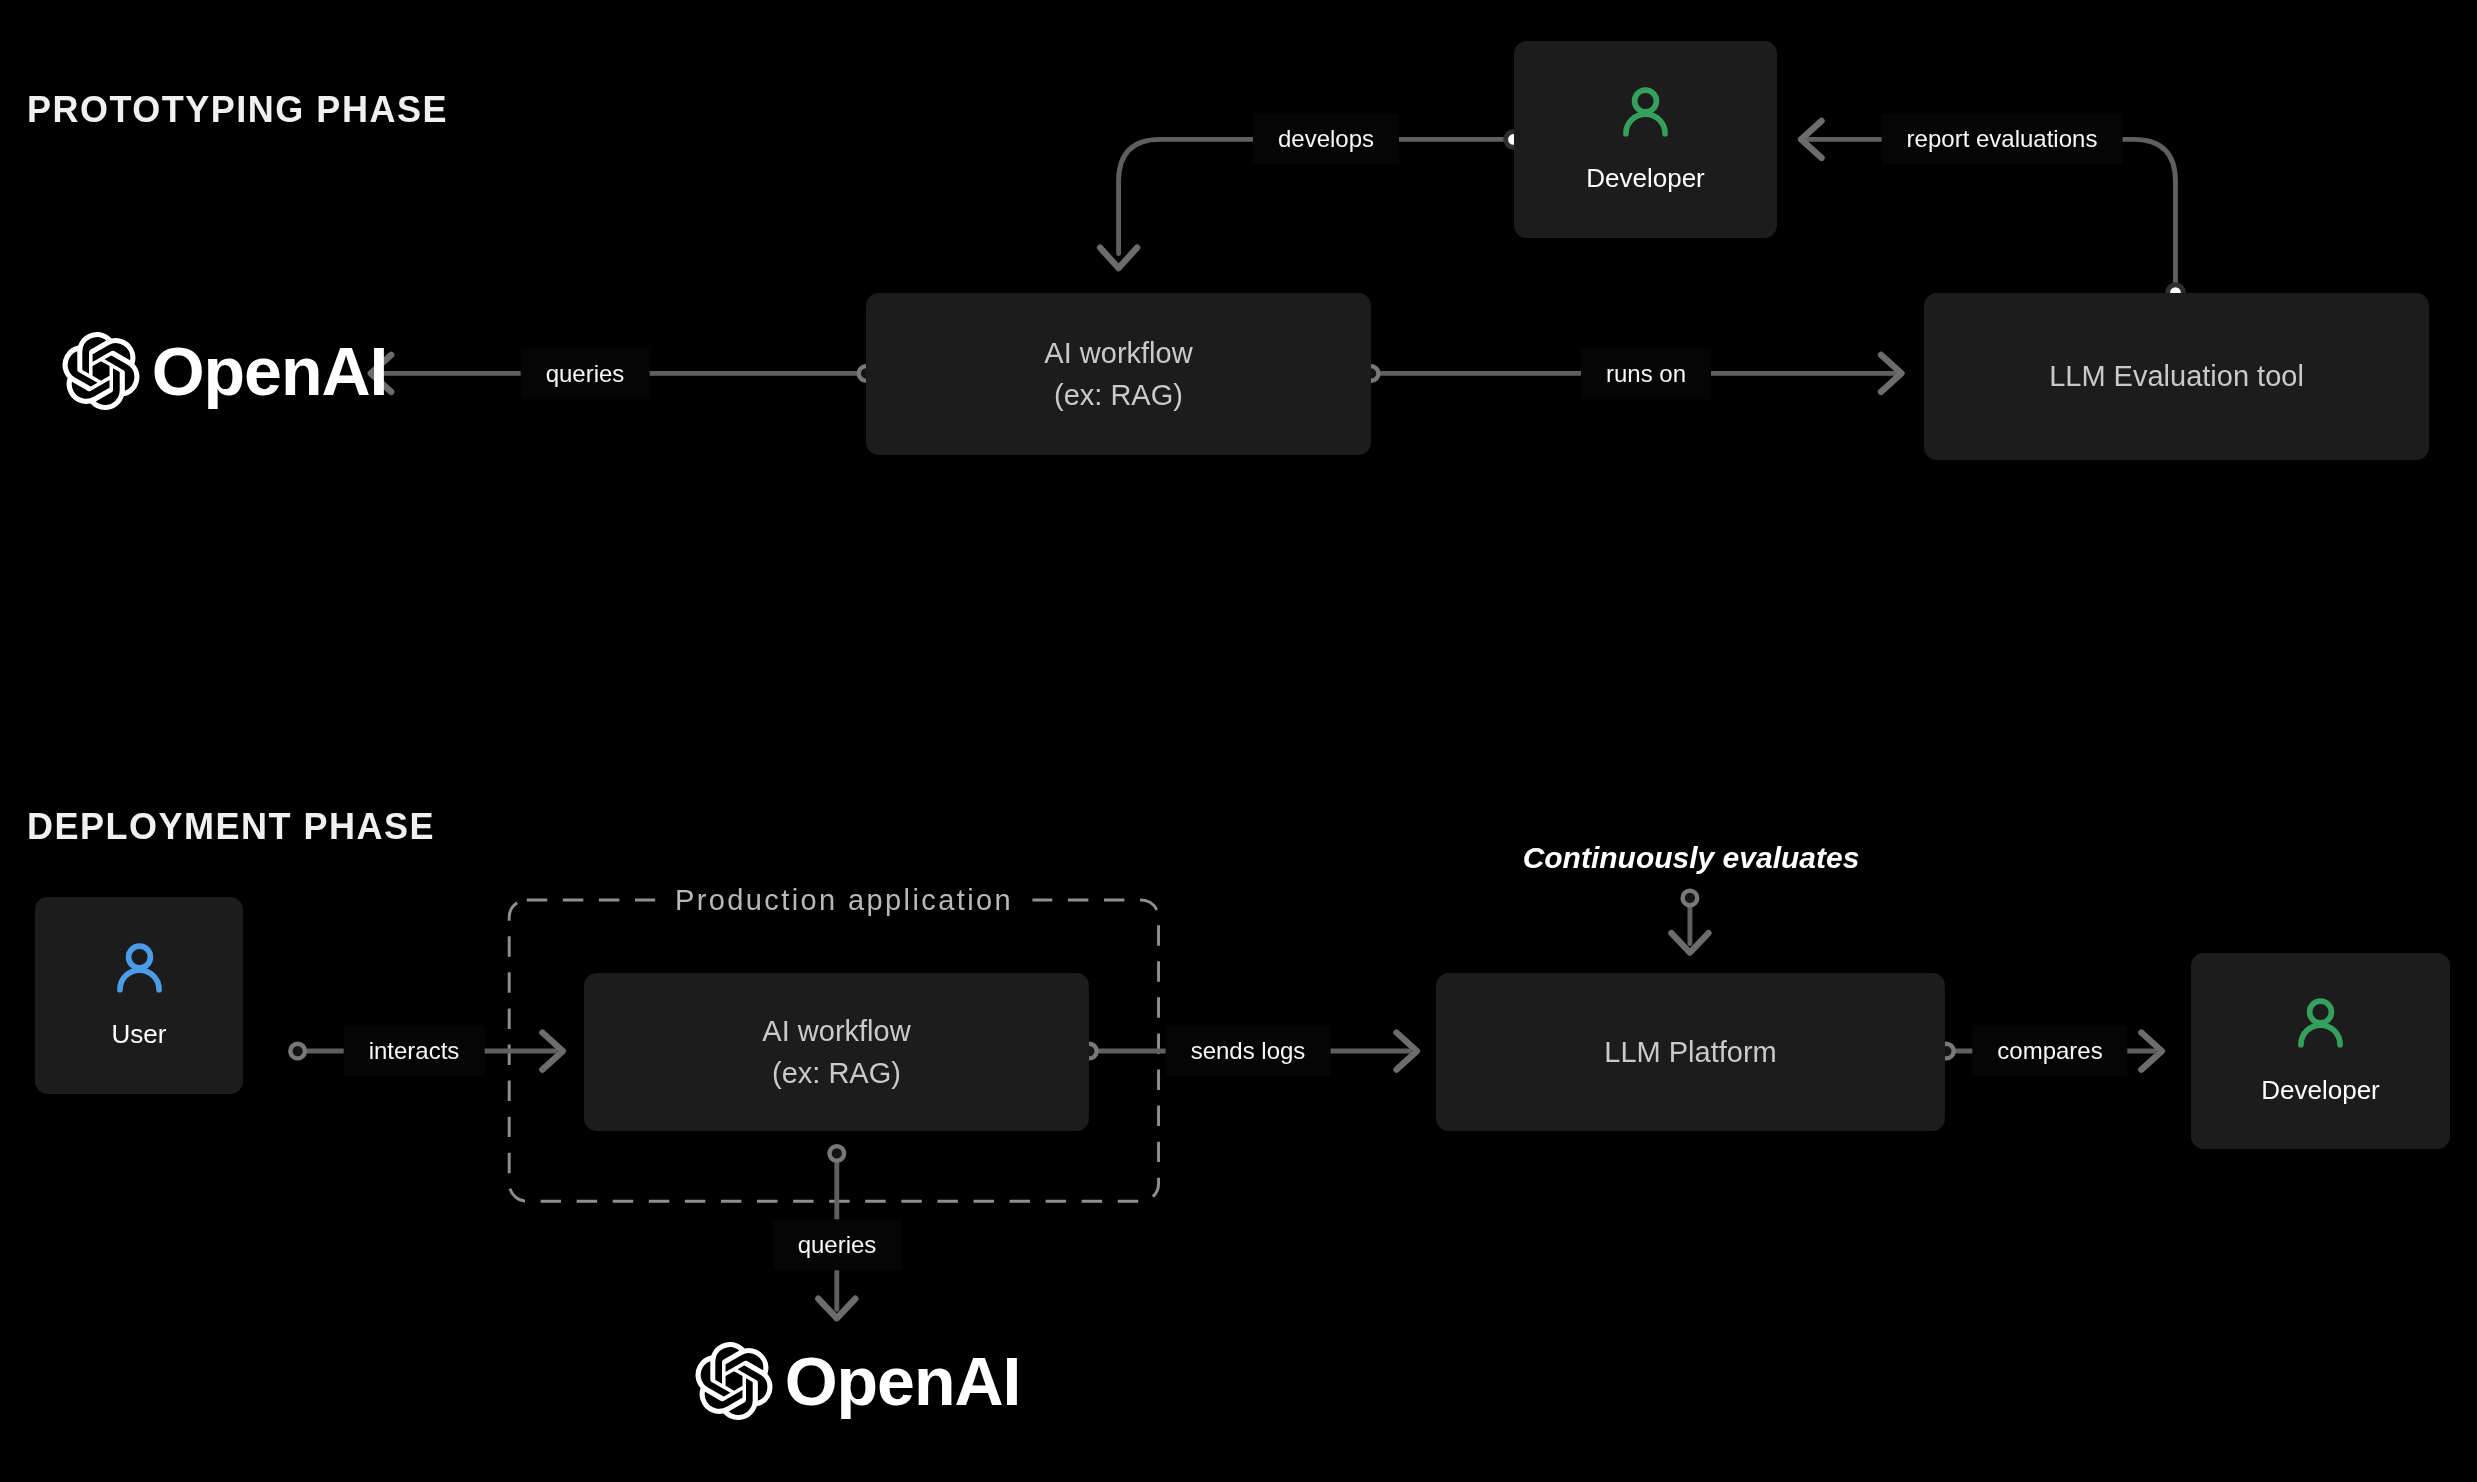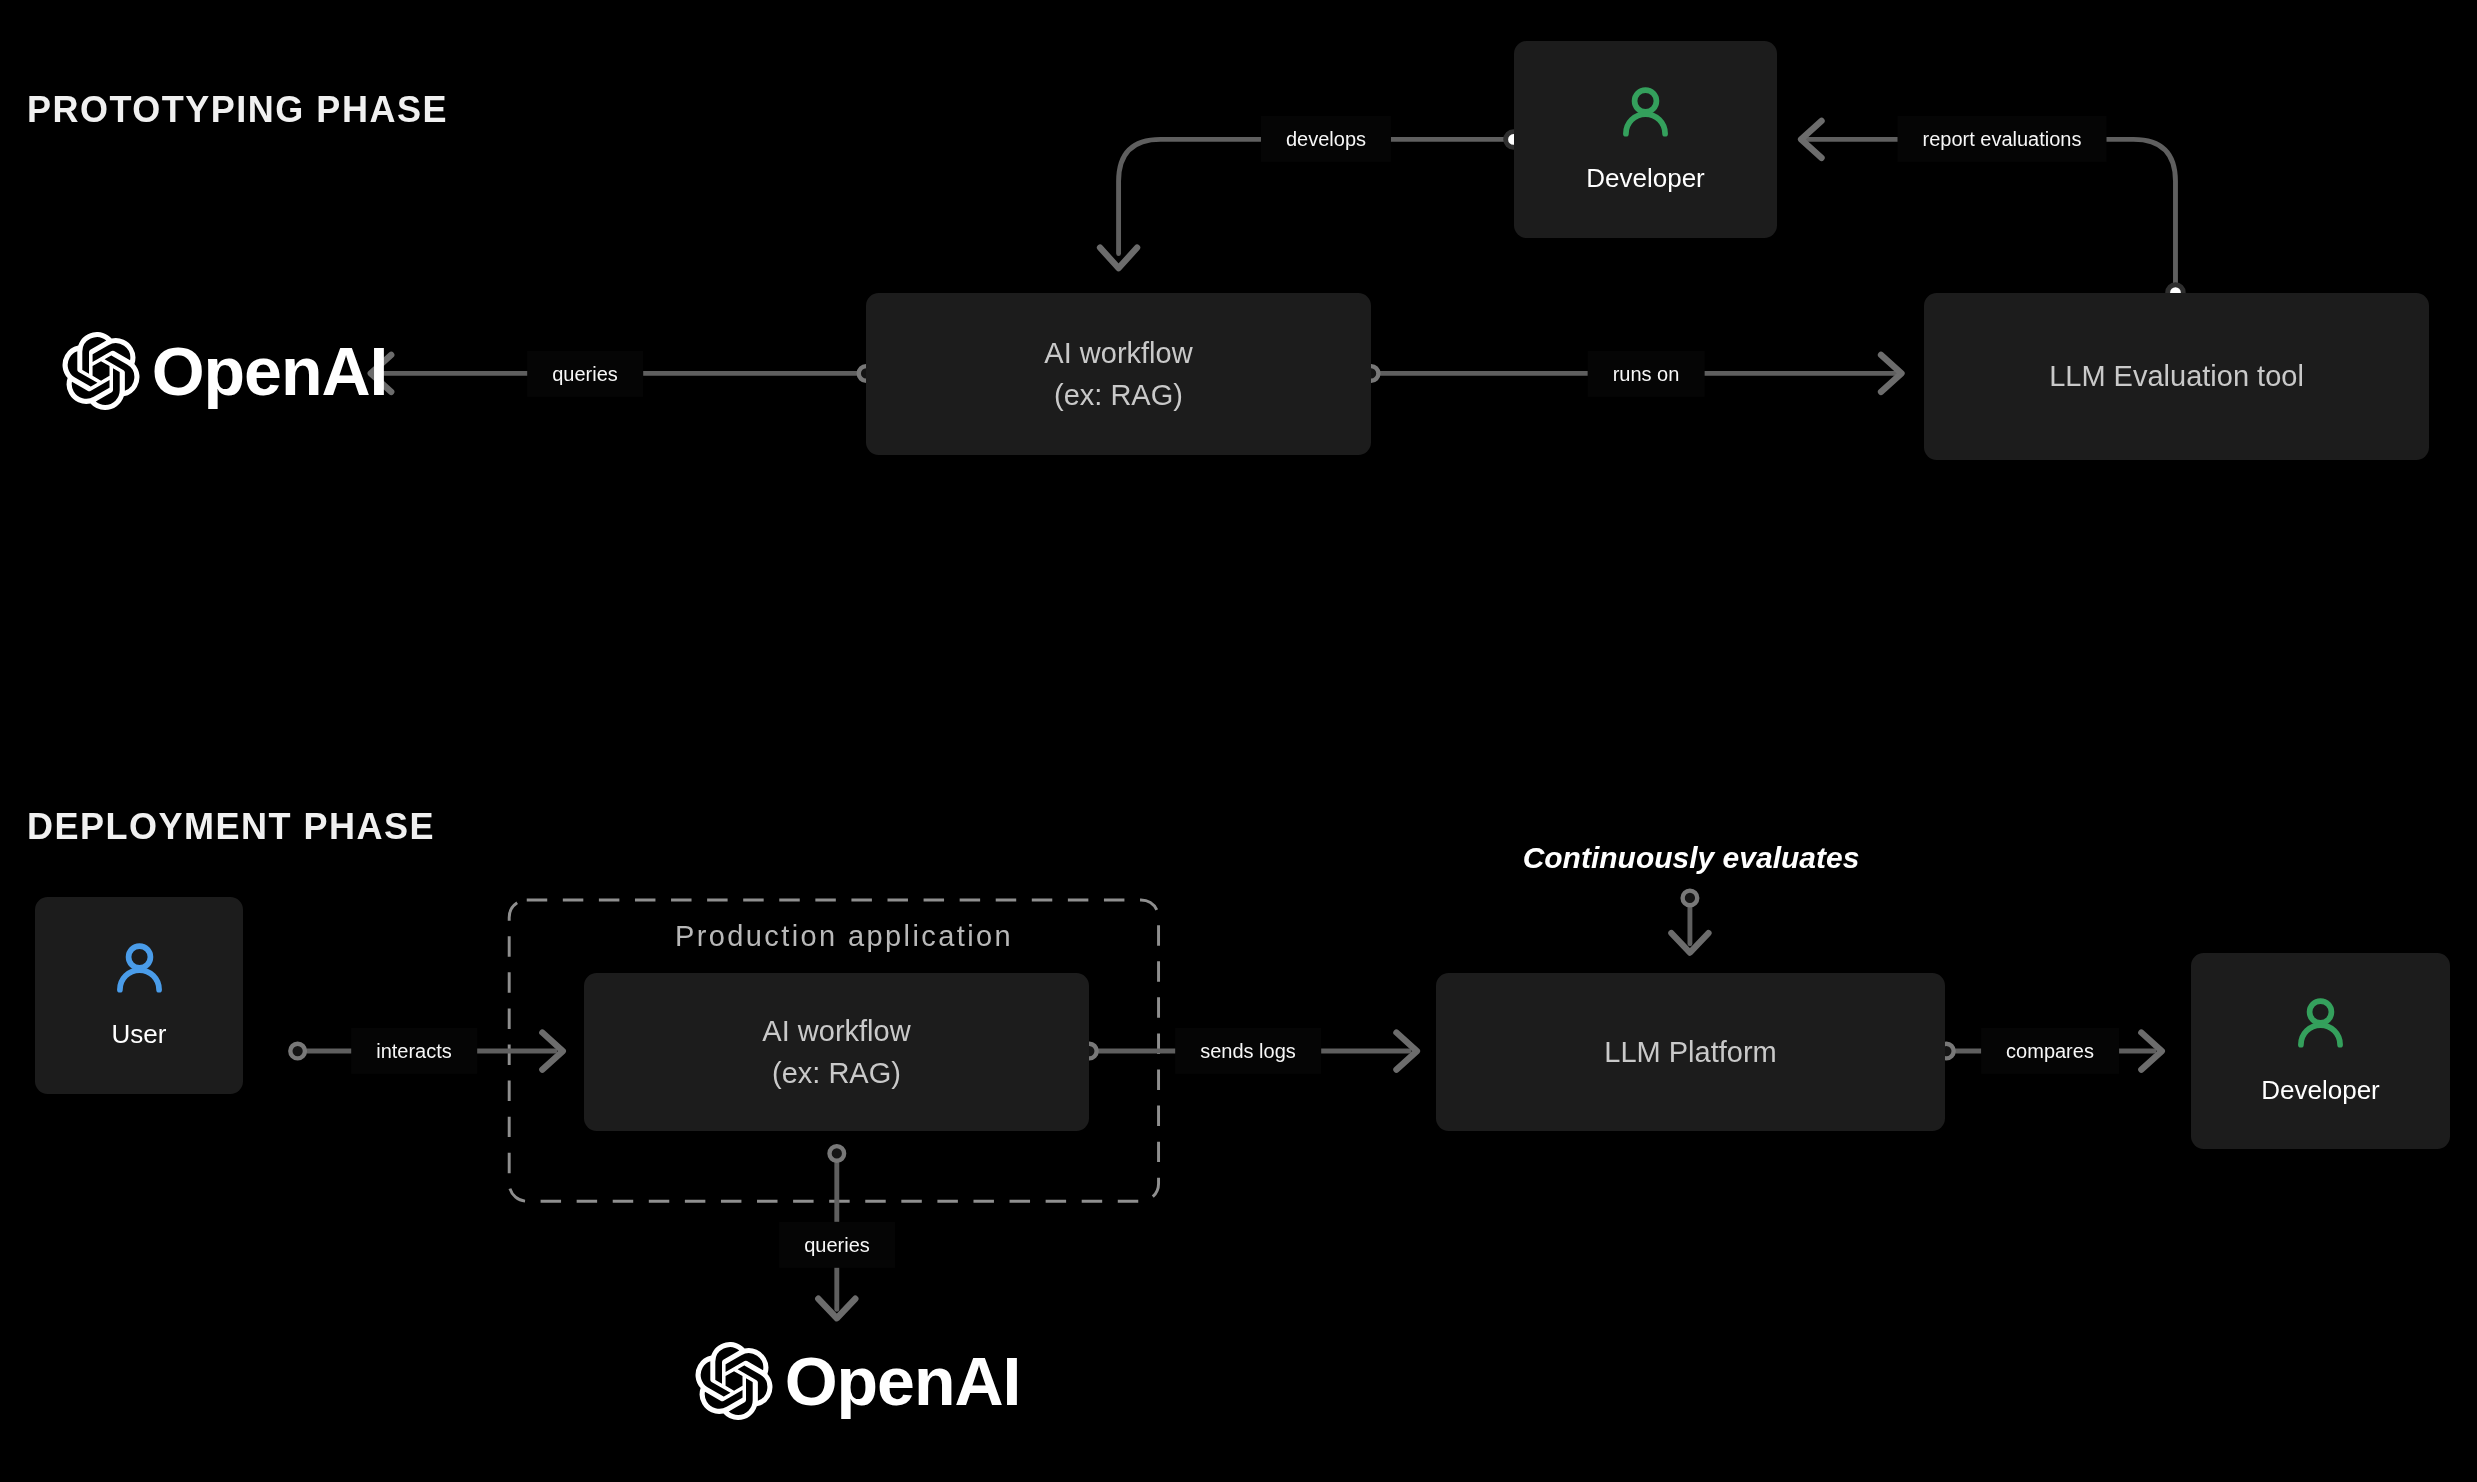--- a/index.html
+++ b/index.html
@@ -16,29 +16,29 @@
     position:absolute;background:#1c1c1c;border-radius:12.7px;
     display:flex;align-items:center;justify-content:center;box-sizing:border-box;
   }
   .node .box-label{
     font-size:29px;line-height:1.45;color:#c9c9c9;text-align:center;white-space:nowrap;
   }
   .person{flex-direction:column;gap:21.5px;}
   .person .person-label{font-size:26px;color:#ffffff;white-space:nowrap;}
   .edge-label{
     position:absolute;transform:translate(-50%,-50%);background:#050505;
-    color:#f7f7f7;font-size:20px;padding:11.7px 25px;white-space:nowrap;
+    color:#f7f7f7;font-size:24px;padding:11.7px 25px;white-space:nowrap;
   }
   .free-label{
     position:absolute;transform:translate(-50%,-50%);color:#ffffff;
     font-size:30px;font-weight:700;white-space:nowrap;background:#000;font-style:italic;
   }
   .dashed-box-title{
     position:absolute;transform:translate(-50%,-50%);background:#000;
-    color:#b8b8b8;font-size:29px;letter-spacing:2.4px;padding:3.9px 19.5px;white-space:nowrap;margin-top:36px;
+    color:#b8b8b8;font-size:29px;letter-spacing:2.4px;padding:3.9px 19.5px;white-space:nowrap;
   }
   .openai-logo{position:absolute;display:flex;align-items:center;gap:11.7px;}
   .openai-wordmark{
     font-size:68px;font-weight:700;color:#ffffff;letter-spacing:-1px;white-space:nowrap;
   }
 </style>
 </head>
 <body>
 
 <div class="canvas">

